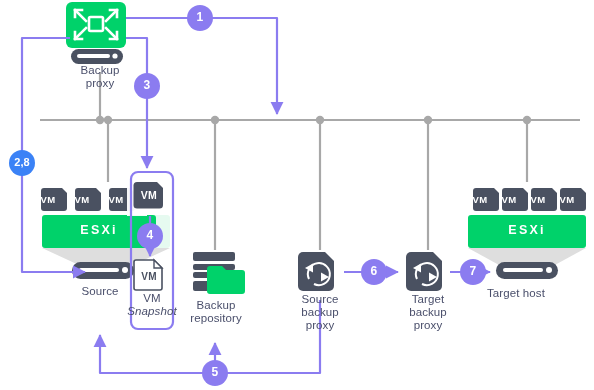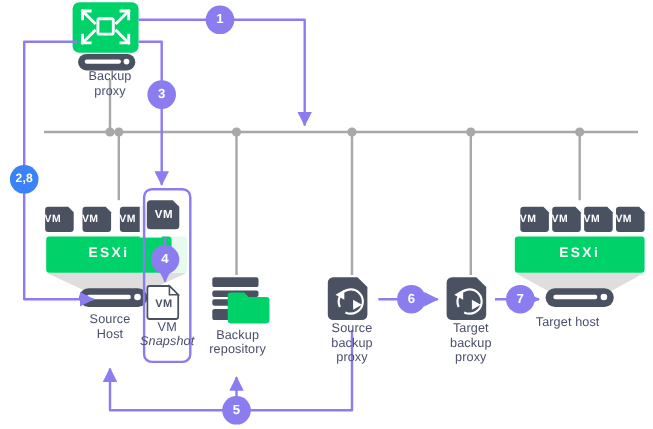--- a/index.html
+++ b/index.html
@@ -170,21 +170,20 @@
 
 <div class="lbl esxitxt" style="left:42px;top:224px;width:114px;color:#fff;font-size:12.5px;font-weight:bold;letter-spacing:2.2px;">ESXi</div>
 <div class="lbl esxitxt" style="left:468px;top:224px;width:118px;color:#fff;font-size:12.5px;font-weight:bold;letter-spacing:2.2px;">ESXi</div>
 
 <div class="lbl" style="left:132px;top:270px;width:34px;color:#4A5161;font-size:10px;font-weight:bold;letter-spacing:.3px;">VM</div>
 
 <div class="lbl" style="left:60px;top:64px;width:80px;">Backup</div>
 <div class="lbl" style="left:60px;top:77px;width:80px;">proxy</div>
 
 <div class="lbl" style="left:63px;top:285px;width:74px;">Source</div>
-<div class="lbl" style="left:63px;top:298px;width:74px;">Host</div>
 
 <div class="lbl" style="left:119px;top:292px;width:66px;">VM</div>
 <div class="lbl" style="left:119px;top:305px;width:66px;font-style:italic;">Snapshot</div>
 
 <div class="lbl" style="left:176px;top:299px;width:80px;">Backup</div>
 <div class="lbl" style="left:176px;top:312px;width:80px;text-align:center;">repository</div>
 
 <div class="lbl" style="left:284px;top:293px;width:72px;">Source</div>
 <div class="lbl" style="left:284px;top:306px;width:72px;">backup</div>
 <div class="lbl" style="left:284px;top:319px;width:72px;">proxy</div>

